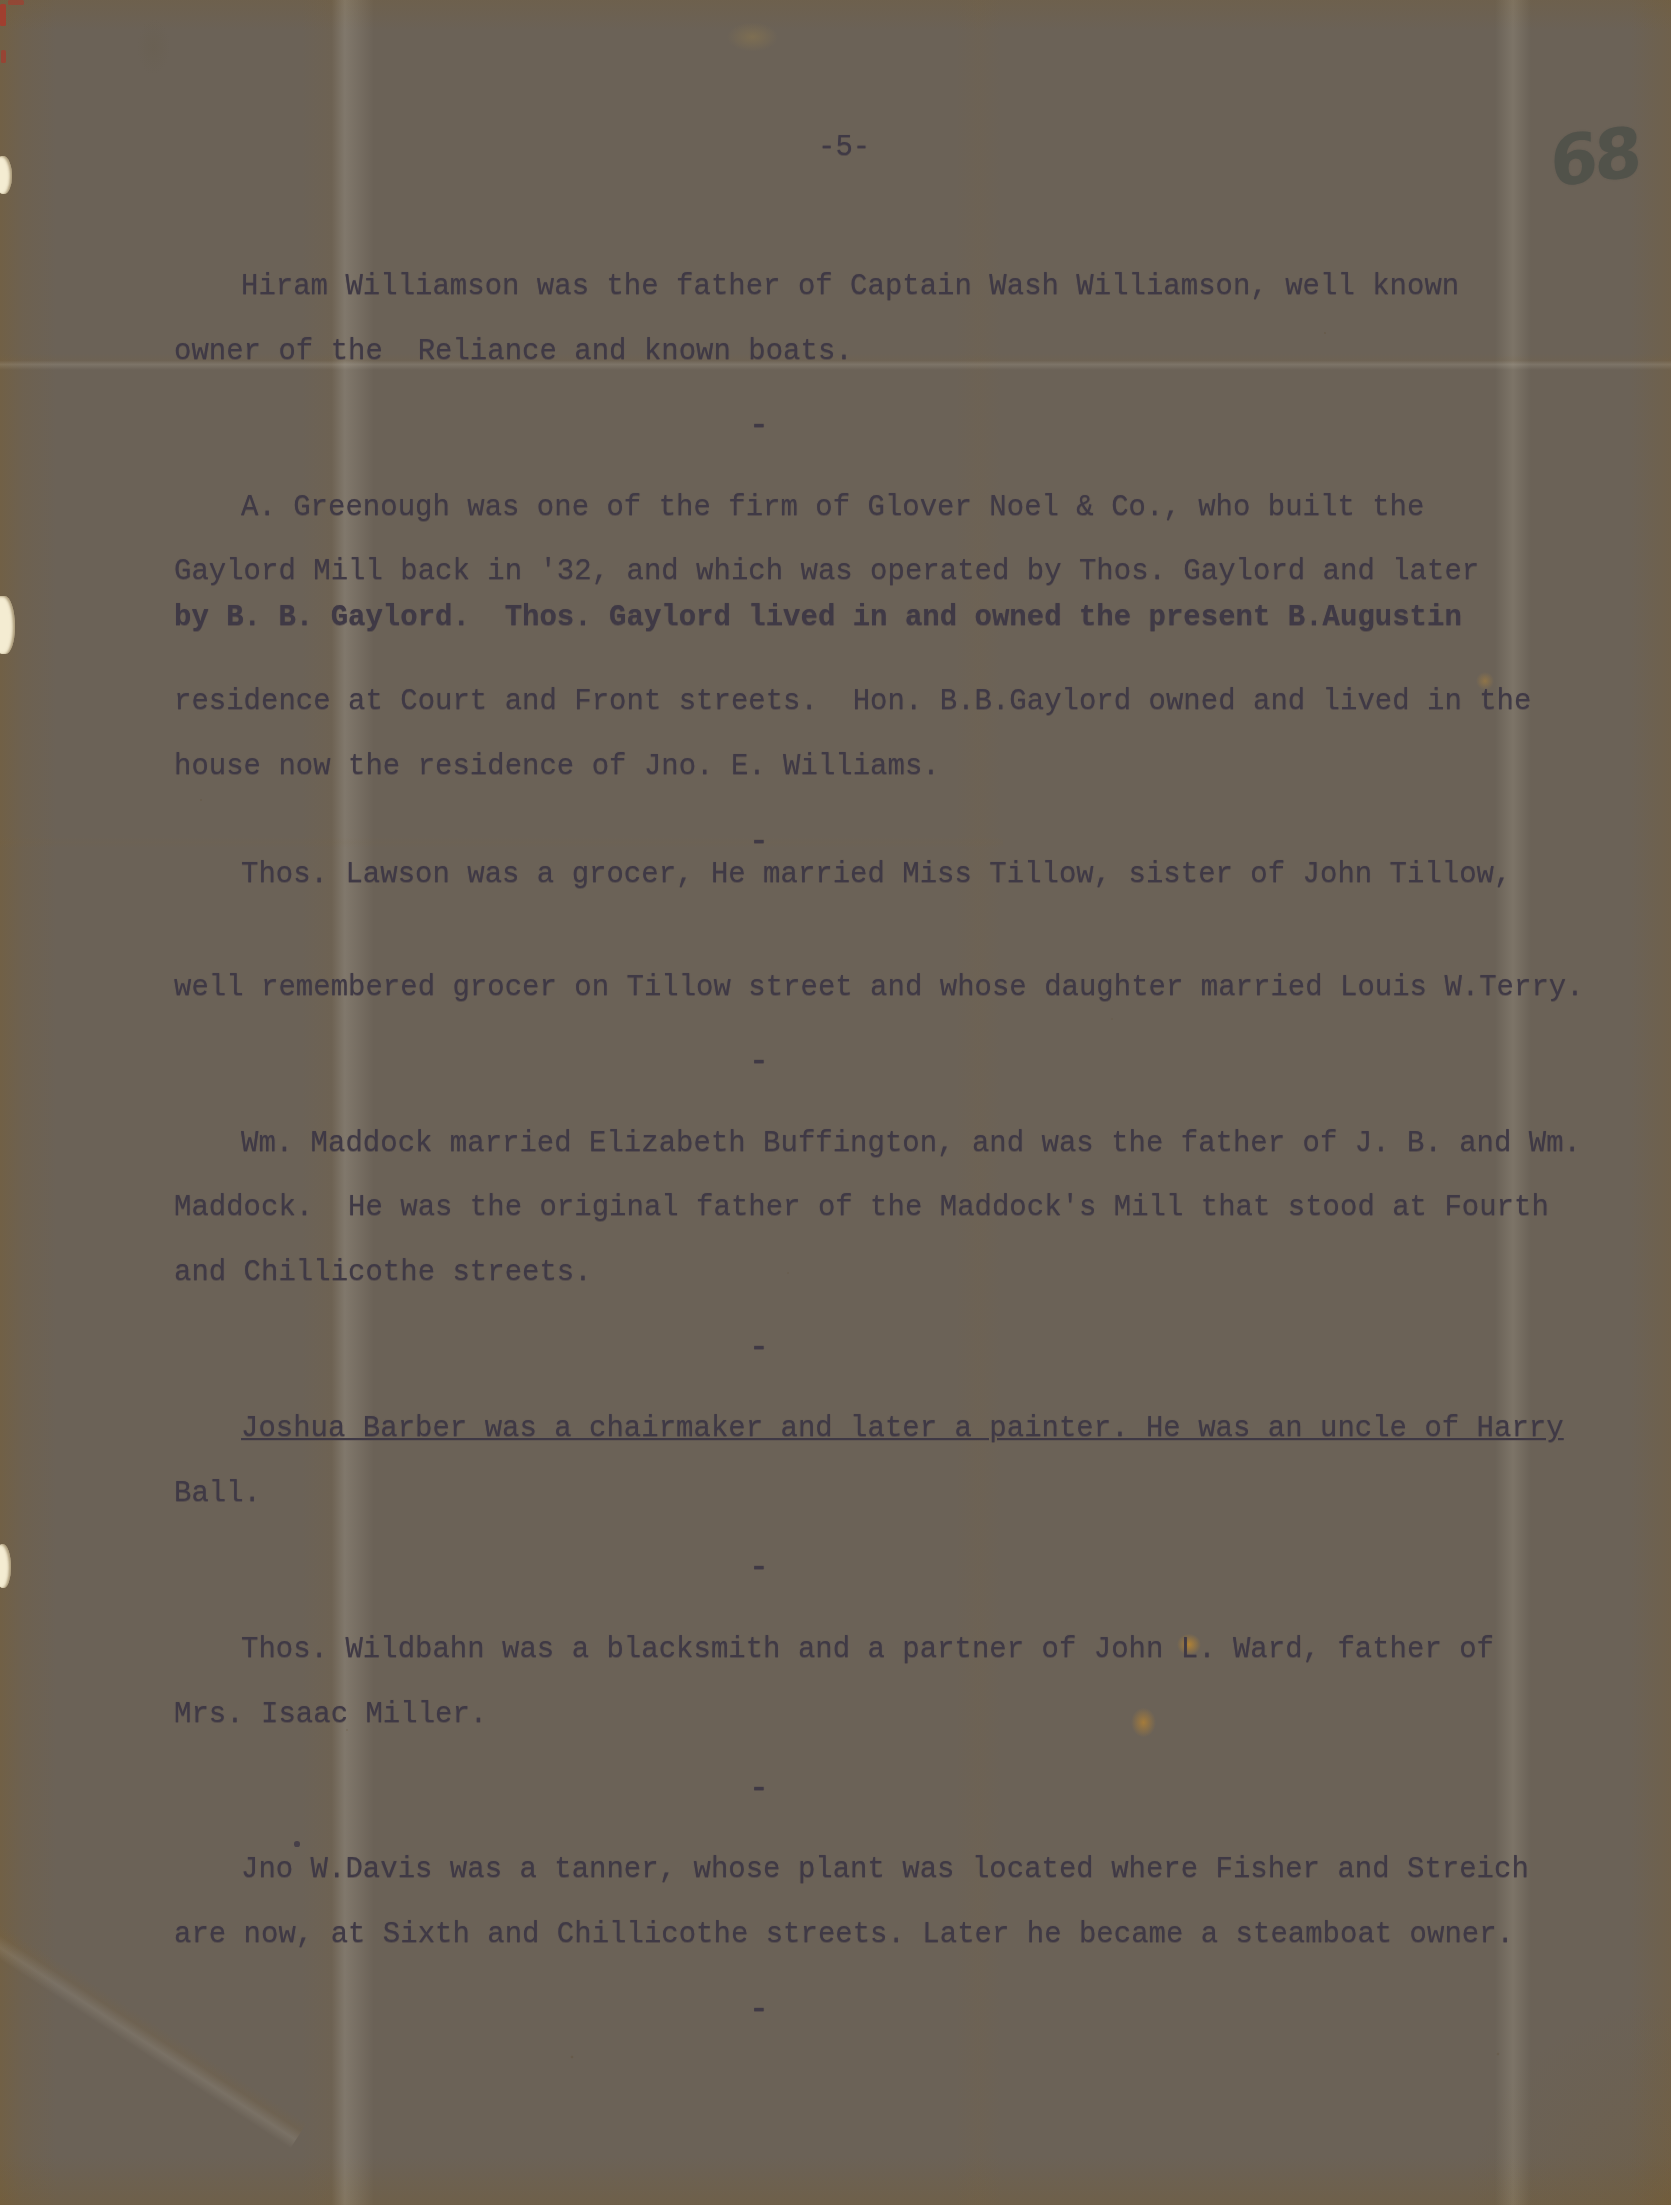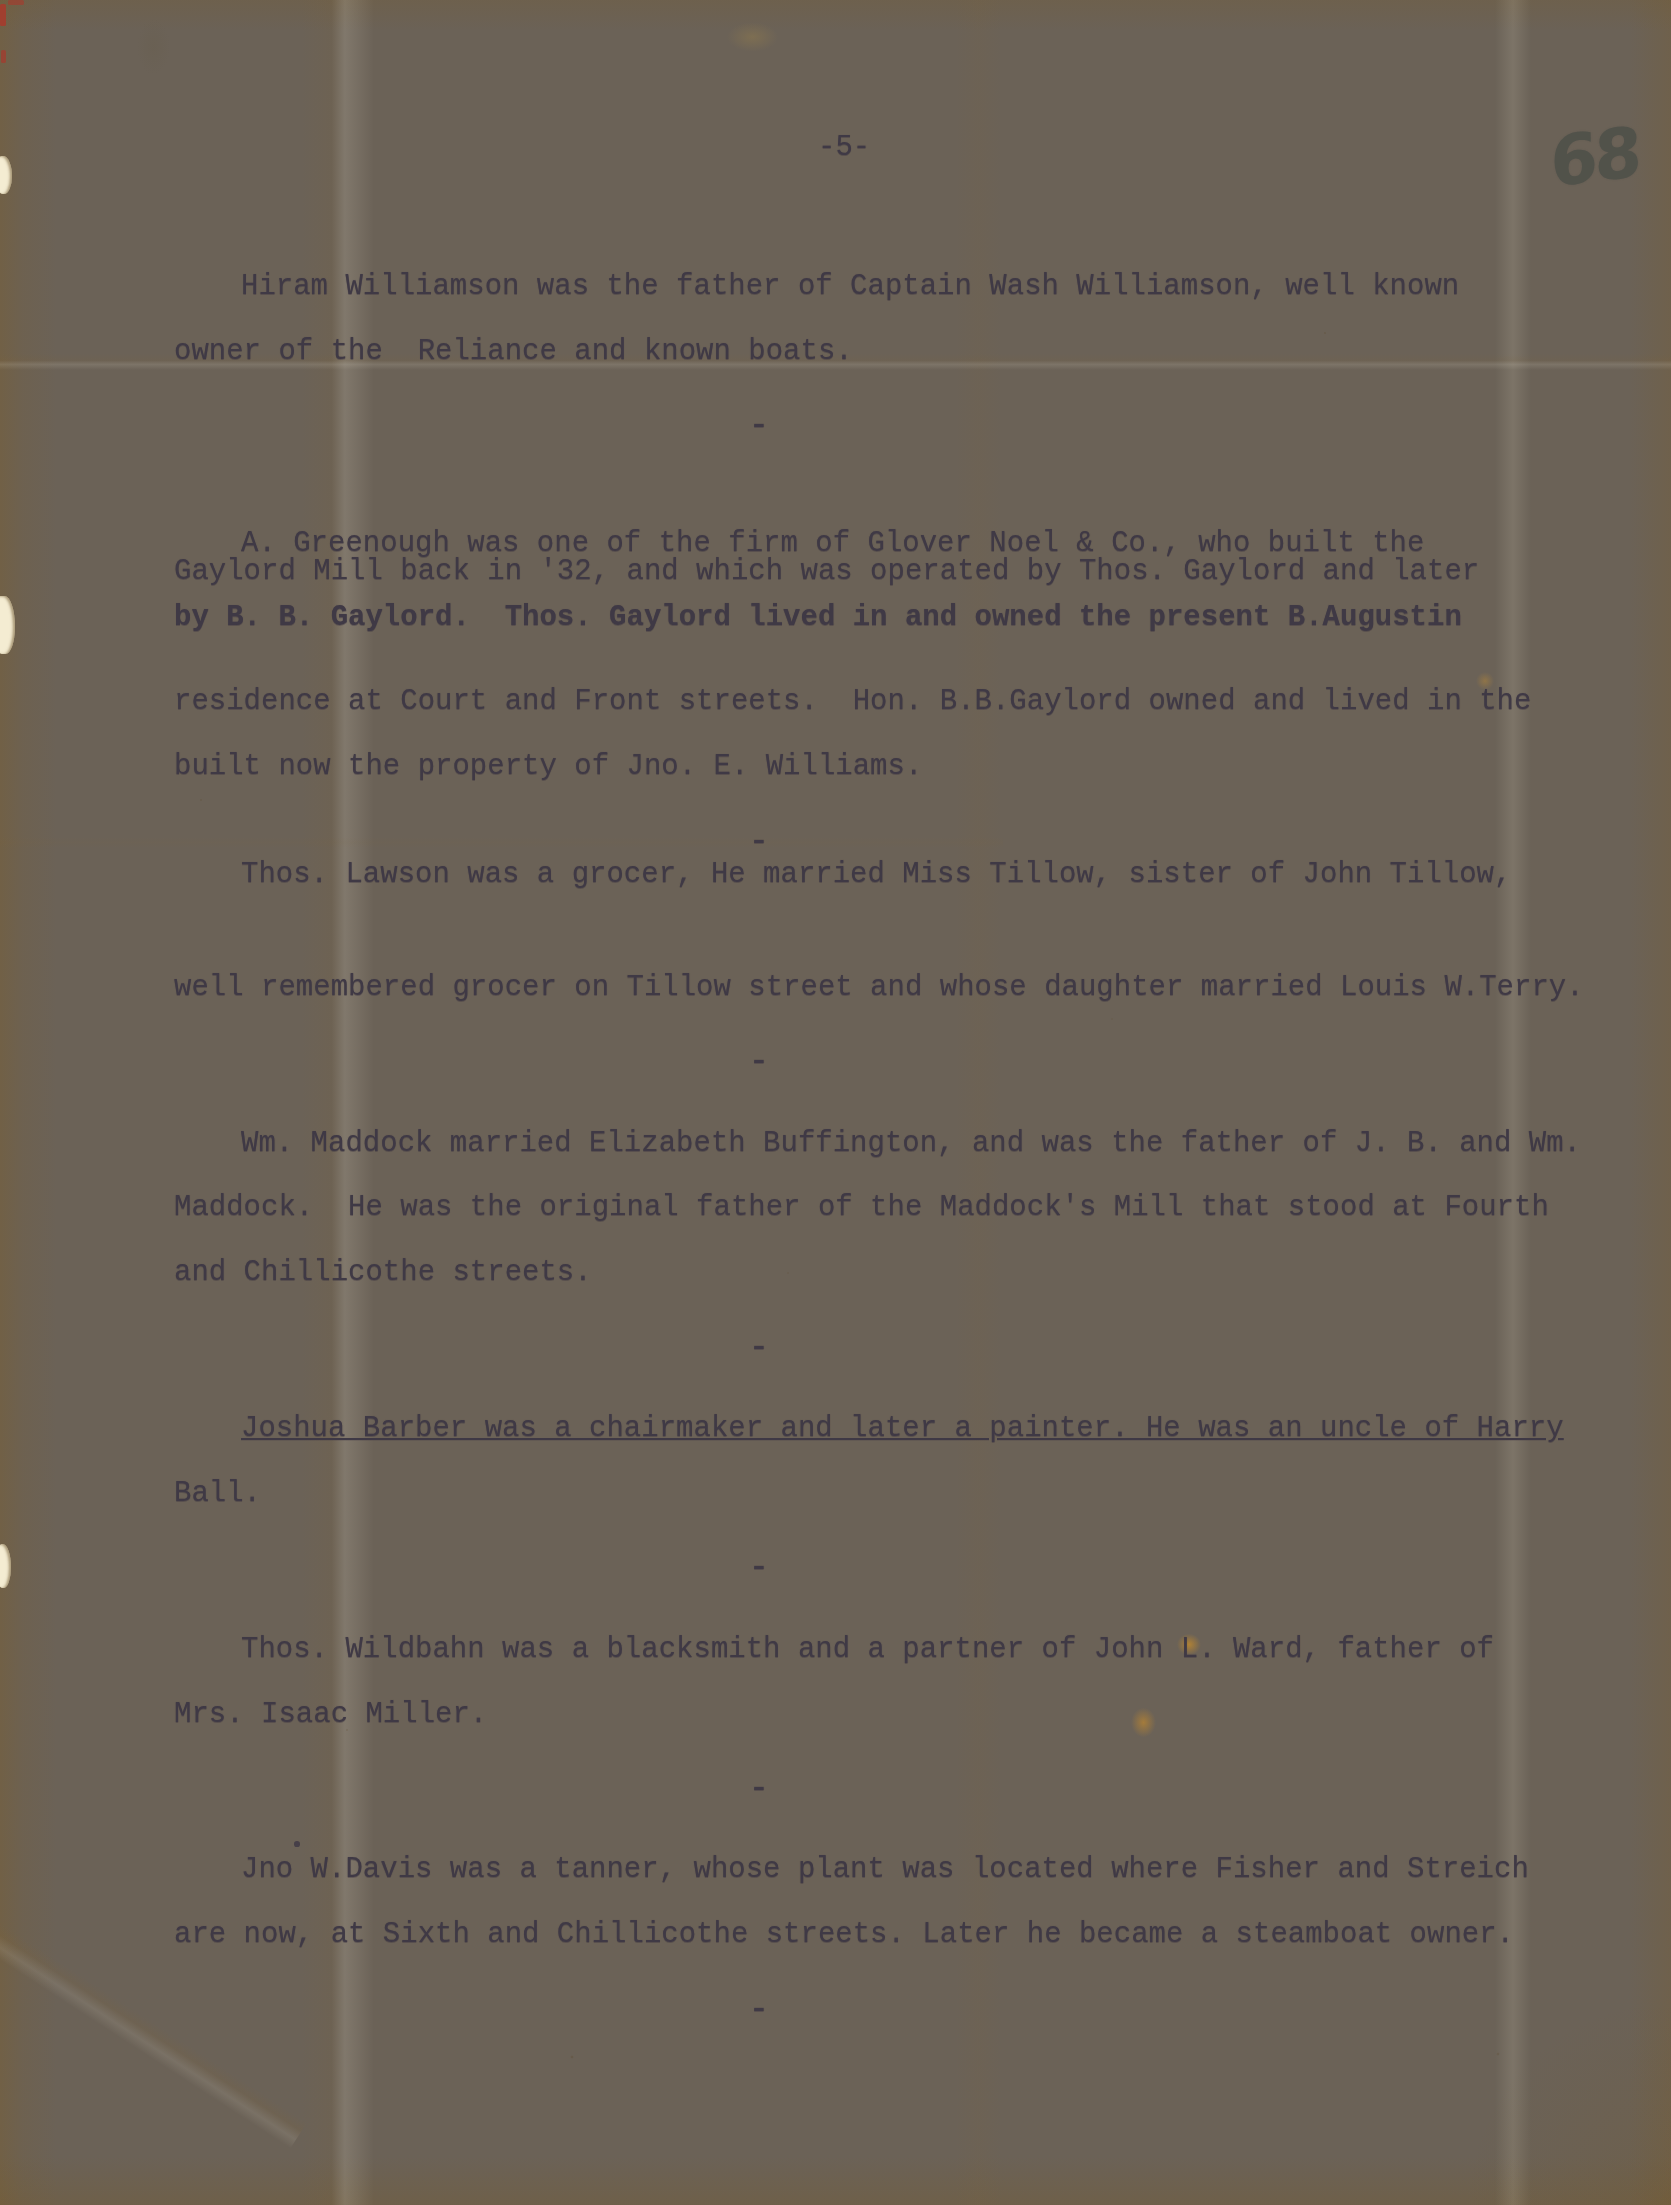--- a/index.html
+++ b/index.html
@@ -124,25 +124,25 @@
 
   <div class="folio">68</div>
 
   <div style="position:absolute;left:0;top:0;width:100%;height:100%;">
       <div>
         <div class="line" style="top: 270px; left: 174px; padding-left: 67px;">Hiram Williamson was the father of Captain Wash Williamson, well known</div>
         <div class="line" style="top: 335px; left: 174px;">owner of the  Reliance and known boats.</div>
       </div>
       <div class="dash" style="top: 415px; left: 749px;">-</div>
       <div>
-        <div class="line" style="top: 491px; left: 174px; padding-left: 67px; margin-top: 36px;">A. Greenough was one of the firm of Glover Noel &amp; Co., who built the</div>
+        <div class="line" style="top: 491px; left: 174px; padding-left: 67px;">A. Greenough was one of the firm of Glover Noel &amp; Co., who built the</div>
         <div class="line" style="top: 555px; left: 174px;">Gaylord Mill back in '32, and which was operated by Thos. Gaylord and later</div>
         <div class="line" style="top: 601px; left: 174px; font-weight: bold;">by B. B. Gaylord.  Thos. Gaylord lived in and owned the present B.Augustin</div>
         <div class="line" style="top: 685px; left: 174px;">residence at Court and Front streets.  Hon. B.B.Gaylord owned and lived in the</div>
-        <div class="line" style="top: 750px; left: 174px;">built now the property of Jno. E. Williams.</div>
+        <div class="line" style="top: 750px; left: 174px;">house now the residence of Jno. E. Williams.</div>
       </div>
       <div class="dash" style="top: 831px; left: 749px;">-</div>
       <div>
         <div class="line" style="top: 858px; left: 174px; padding-left: 67px;">Thos. Lawson was a grocer, He married Miss Tillow, sister of John Tillow,</div>
         <div class="line" style="top: 971px; left: 174px;">well remembered grocer on Tillow street and whose daughter married Louis W.Terry.</div>
       </div>
       <div class="dash" style="top: 1051px; left: 749px;">-</div>
       <div>
         <div class="line" style="top: 1127px; left: 174px; padding-left: 67px;">Wm. Maddock married Elizabeth Buffington, and was the father of J. B. and Wm.</div>
         <div class="line" style="top: 1191px; left: 174px;">Maddock.  He was the original father of the Maddock's Mill that stood at Fourth</div>

